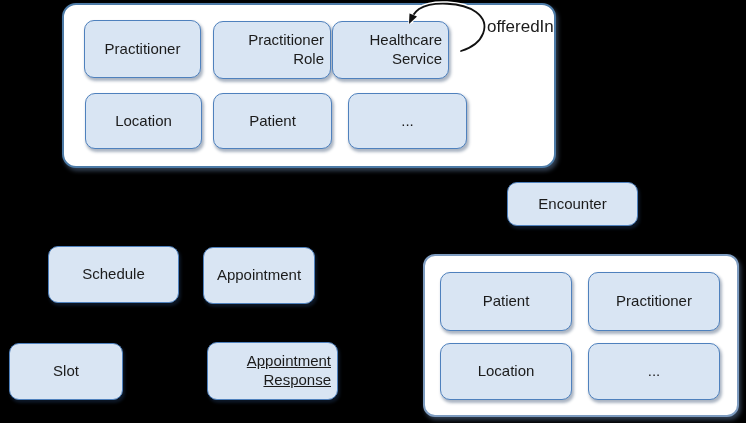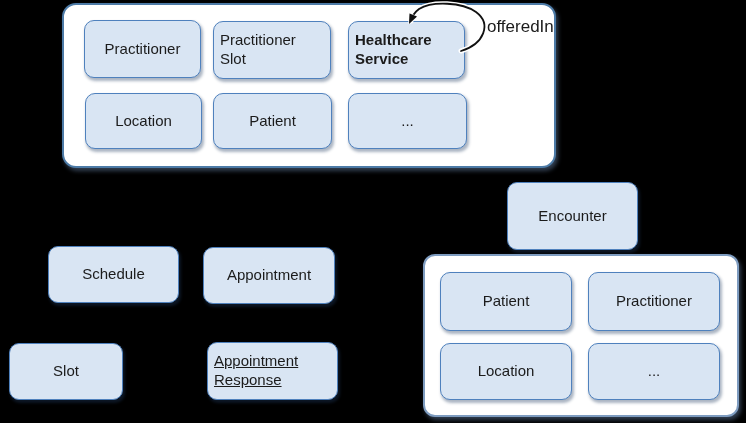--- a/index.html
+++ b/index.html
@@ -26,21 +26,21 @@
     border-radius:14px;
     box-shadow:2px 3px 4px rgba(110,140,180,0.45);
   }
   .node{
     position:absolute;
     background:var(--node-fill);
     border:1.5px solid var(--node-border);
     border-radius:10px;
     box-shadow:1.5px 2.5px 3px rgba(31,58,95,0.38);
     display:flex;align-items:center;justify-content:center;
-    text-align:left;
+    text-align:right;
     color:var(--text);
     font-size:15px;
     line-height:1.25;
     padding:3px 6px;
   }
   .loop-label{
     position:absolute;
     left:487px;top:18px;
     color:var(--text);
     font-size:17px;
@@ -53,23 +53,23 @@
 </style>
 </head>
 <body>
 
 <div class="container" style="left:62px;top:3px;width:494px;height:165px;"></div>
 
 <div class="node" style="left:84px;top:20px;width:117px;height:58px;">
   <span>Practitioner</span>
 </div>
 <div class="node" style="left:213px;top:21px;width:118px;height:58px;">
-  <span>Practitioner Slot</span>
+  <span>Practitioner Role</span>
 </div>
-<div class="node" style="left:348px;top:21px;width:117px;height:58px;font-weight:bold;">
+<div class="node" style="left:332px;top:21px;width:117px;height:58px;">
   <span>Healthcare Service</span>
 </div>
 <div class="node" style="left:85px;top:93px;width:117px;height:56px;">
   <span>Location</span>
 </div>
 <div class="node" style="left:213px;top:93px;width:119px;height:56px;">
   <span>Patient</span>
 </div>
 <div class="node" style="left:348px;top:93px;width:119px;height:56px;">
   <span>...</span>
@@ -77,27 +77,27 @@
 
 <div class="loop-label">offeredIn</div>
 
 <svg id="arrow-overlay" viewBox="0 0 746 423" xmlns="http://www.w3.org/2000/svg">
   <path d="M 461 51 C 484 44 492 24 476 12 C 462 2 432 1 419 9 C 415 12 412 16 411 21" fill="none" stroke="#ffffff" stroke-width="5" stroke-linecap="round"></path>
   <path d="M 461 51 C 484 44 492 24 476 12 C 462 2 432 1 419 9 C 415 12 412 16 411 21" fill="none" stroke="#111111" stroke-width="1.8" stroke-linecap="round"></path>
   <polygon points="409,24 409.5,13.5 417,16.5" fill="#111111" stroke="#ffffff" stroke-width="1"></polygon>
   <polygon points="409,24 409.5,13.5 417,16.5" fill="#111111"></polygon>
 </svg>
 
-<div class="node" style="left:507px;top:182px;width:131px;height:68px;">
+<div class="node" style="left:507px;top:182px;width:131px;height:44px;">
   <span>Encounter</span>
 </div>
 <div class="node" style="left:4px;top:246px;width:131px;height:57px;margin-left:44px;">
   <span>Schedule</span>
 </div>
-<div class="node" style="left:203px;top:247px;width:132px;height:57px;">
+<div class="node" style="left:203px;top:247px;width:112px;height:57px;">
   <span>Appointment</span>
 </div>
 <div class="node" style="left:9px;top:343px;width:114px;height:57px;">
   <span>Slot</span>
 </div>
 <div class="node" style="left:207px;top:342px;width:131px;height:58px;text-decoration:underline;">
   <span>Appointment Response</span>
 </div>
 
 <div class="container" style="left:423px;top:254px;width:316px;height:163px;border-radius:12px;border-color:#7e9cc0;"></div>

